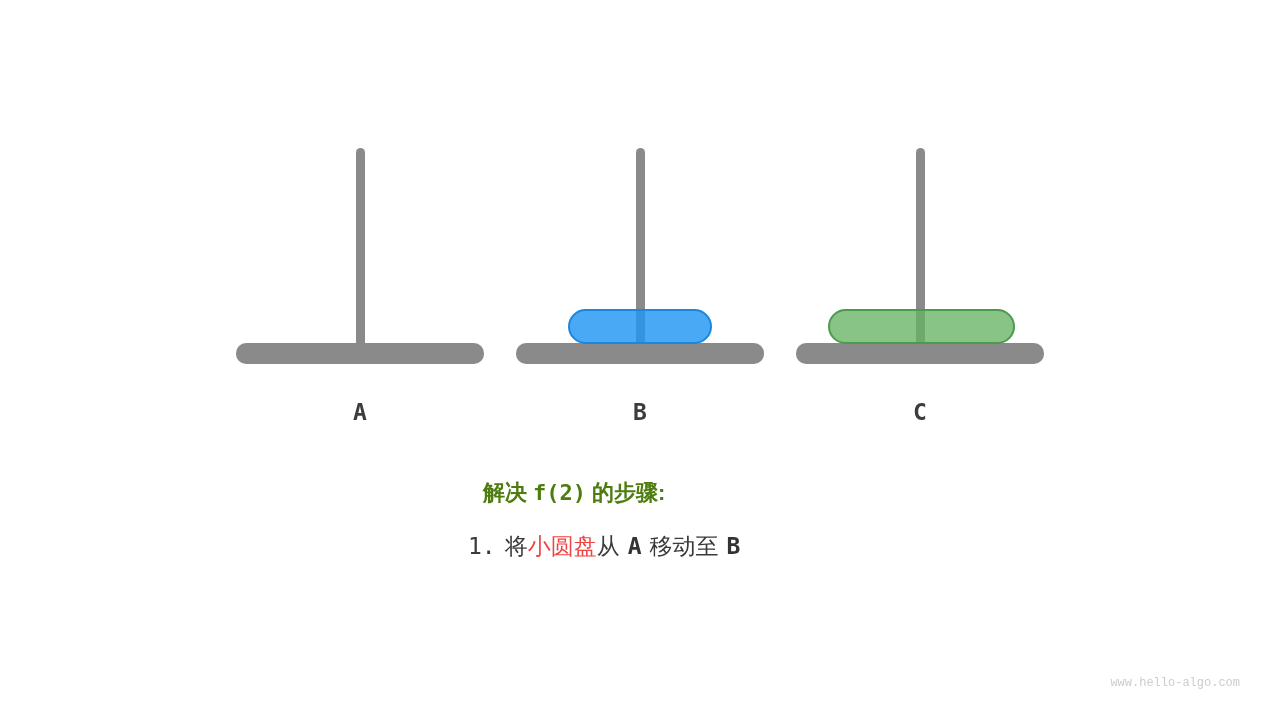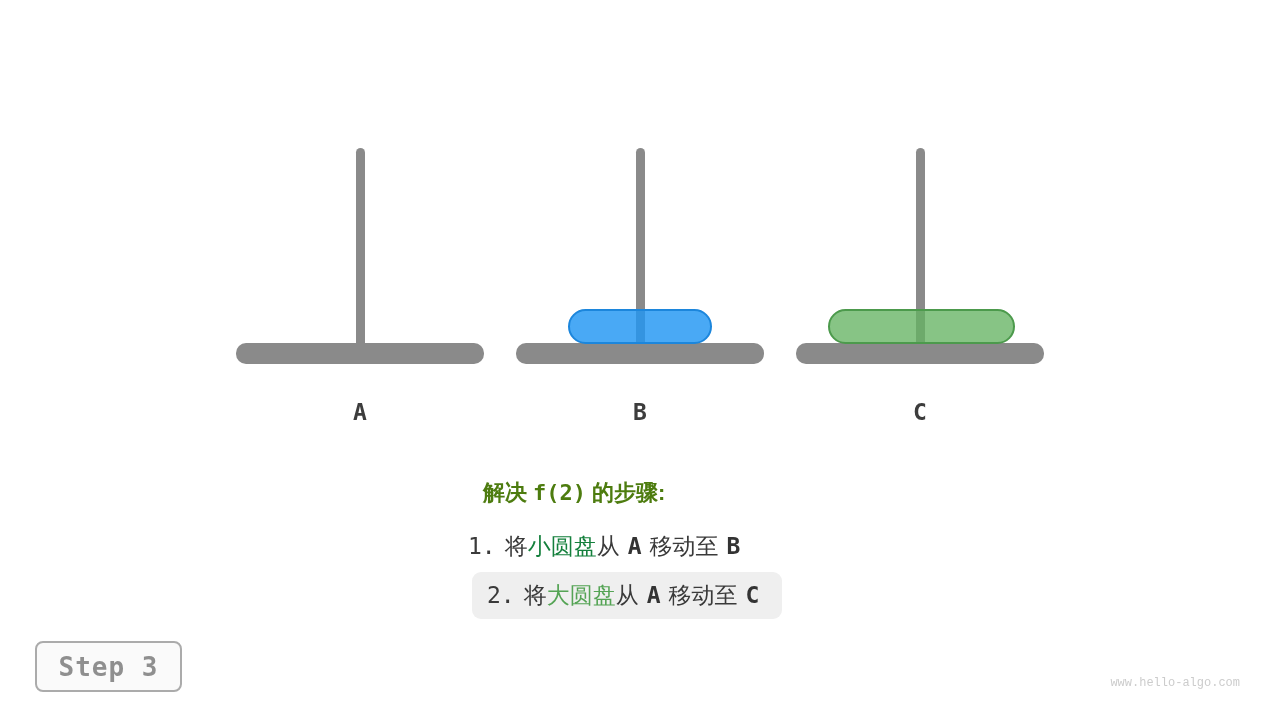--- a/index.html
+++ b/index.html
@@ -44,21 +44,21 @@
     position:absolute;font-size:23px;color:#3a3a3a;white-space:nowrap;
   }
   .line1{left:468px;top:531px;}
   .step-pill{
     position:absolute;left:472px;top:572px;
     background:#efefef;border-radius:9px;padding:8px 15px;
     font-size:23px;color:#3a3a3a;white-space:nowrap;
   }
   .num{margin-right:9px;}
   .letter{margin:0 8px;font-weight:bold;color:#333333;}
-  .blue{color:#15803d;}
+  .blue{color:#ef4444;}
   .green{color:#55a455;}
   
   .step-btn{
     position:absolute;left:35px;top:641px;width:147px;height:51px;
     box-sizing:border-box;display:flex;align-items:center;justify-content:center;
     border:2px solid #ababab;border-radius:8px;background:#fafafa;
     font-family:"DejaVu Sans Mono",monospace;font-weight:bold;
     font-size:26px;color:#8f8f8f;letter-spacing:1px;cursor:default;
   }
   .watermark{
@@ -83,21 +83,17 @@
   <div class="base" style="left:796px"></div>
   <div class="peg-label" style="left:896px">C</div>
 
   <div class="disk disk-small"></div>
   <div class="disk disk-large"></div>
 
   <div class="cap-title"><span>解决</span><span class="mono expr">f(2)</span><span>的步骤:</span></div>
 
   <div class="step-line line1"><span class="mono num">1.</span><span>将</span><span class="blue">小圆盘</span><span>从</span><span class="mono letter">A</span><span>移动至</span><span class="mono letter">B</span></div>
 
-  <div class="step-pill"><span class="mono num">2.</span><span>将</span><span class="green">大圆盘</span><span>从</span><span class="mono letter">A</span><span>移动至</span><span class="mono letter">C</span></div>
 
-  <div class="step-btn">
-      <span>Step 3</span>
-    </div>
 
   <div class="watermark">www.hello-algo.com</div>
 
 </div>
 
 </body></html>

